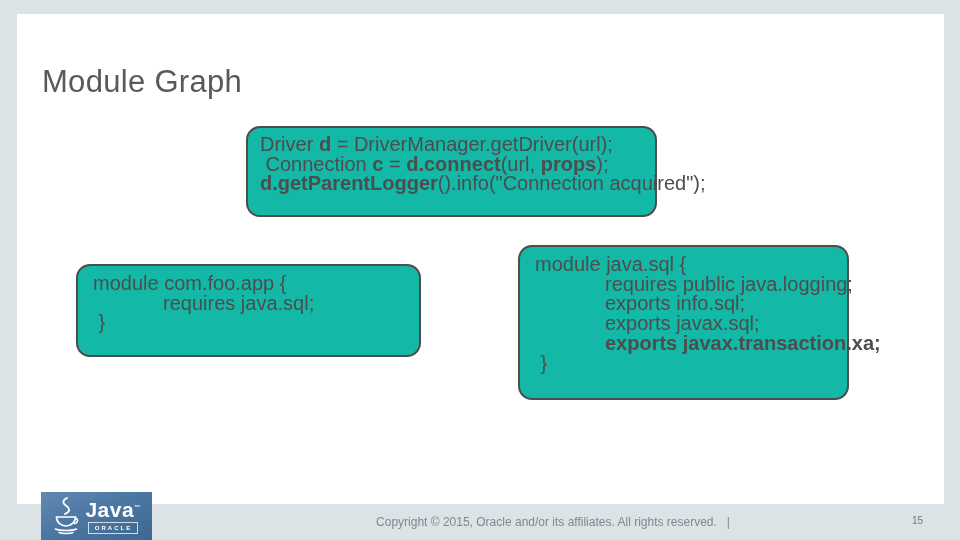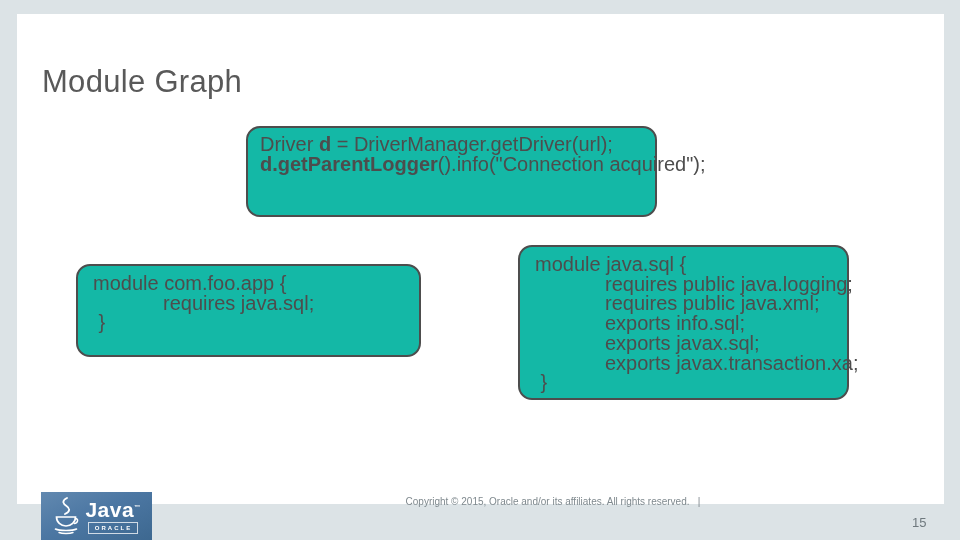--- a/index.html
+++ b/index.html
@@ -35,28 +35,28 @@
     line-height:19.7px;
   }
   .code-line { white-space:pre; }
   .code-line .b { font-weight:bold; }
 
   #box-snippet { left:246px; top:126px; width:411px; height:91px; padding:7px 12px; }
   #box-left    { left:76px;  top:264px; width:345px; height:93px; padding:8px 15px; }
   #box-right   { left:487px; top:245px; width:331px; height:155px; padding:8px 15px;margin-left:31px; }
 
   .copyright {
-    position:absolute; left:553px; top:496px;
+    position:absolute; left:553px; top:515px;
     transform:translateX(-50%);
-    font-size:10px; color:#7f898e;
+    font-size:12px; color:#7f898e;
     white-space:pre;
   }
   .page-number {
     position:absolute; left:912px; top:515px;
-    font-size:13px; color:#6f797e;
+    font-size:10px; color:#6f797e;
   }
 
   .java-logo {
     position:absolute; left:41px; top:492px;
     width:111px; height:48px;
     background:linear-gradient(155deg, #6289b0 0%, #4c77a3 45%, #3d6890 100%);
     display:flex; align-items:center; justify-content:center;
     gap:5px;
   }
   .java-cup { display:block; }
@@ -78,36 +78,36 @@
 <body>
 
 <div class="stage">
 
   <div class="card"></div>
 
   <h1 class="title">Module Graph</h1>
 
   <div class="box" id="box-snippet">
       <div class="code-line"><span>Driver </span><span class="b">d</span><span> = DriverManager.getDriver(url);</span></div>
+      <div class="code-line"><span> Connection </span><span class="b">c</span><span> = </span><span class="b">d.connect</span><span>(url, </span><span class="b">props</span><span>);</span></div>
       <div class="code-line"><span class="b">d.getParentLogger</span><span>().info("Connection acquired");</span></div>
     </div>
 
   <div class="box" id="box-left">
       <div class="code-line"><span>module com.foo.app {</span></div>
       <div class="code-line" style="padding-left: 70px;"><span>requires java.sql;</span></div>
       <div class="code-line"><span> }</span></div>
     </div>
 
   <div class="box" id="box-right">
       <div class="code-line"><span>module java.sql {</span></div>
       <div class="code-line" style="padding-left: 70px;"><span>requires public java.logging;</span></div>
-      <div class="code-line" style="padding-left: 70px;"><span>requires public java.xml;</span></div>
       <div class="code-line" style="padding-left: 70px;"><span>exports info.sql;</span></div>
       <div class="code-line" style="padding-left: 70px;"><span>exports javax.sql;</span></div>
-      <div class="code-line" style="padding-left: 70px;"><span>exports javax.transaction.xa;</span></div>
+      <div class="code-line" style="padding-left: 70px; font-weight: bold;"><span>exports javax.transaction.xa;</span></div>
       <div class="code-line"><span> }</span></div>
     </div>
 
   <div class="java-logo">
     <svg class="java-cup" width="28" height="38" viewBox="0 0 28 38" aria-hidden="true">
       <path d="M15 1 c-6 3 -3.5 6 -0.5 8 c3 2 4.5 5 -1.5 8" stroke="#ffffff" stroke-width="1.8" fill="none" stroke-linecap="round"></path>
       <path d="M4.5 20 h19 c0 5.2 -4.3 9 -9.5 9 s-9.5 -3.8 -9.5 -9 z" fill="none" stroke="#ffffff" stroke-width="1.7"></path>
       <path d="M23.5 21.5 c3 0 3 4.5 -1.5 5" fill="none" stroke="#ffffff" stroke-width="1.5"></path>
       <path d="M3.5 32 c4 2 17 2 21 0" stroke="#ffffff" stroke-width="1.6" fill="none" stroke-linecap="round"></path>
       <path d="M7 35.5 c3 1.3 11 1.3 14 0" stroke="#ffffff" stroke-width="1.4" fill="none" stroke-linecap="round"></path>

